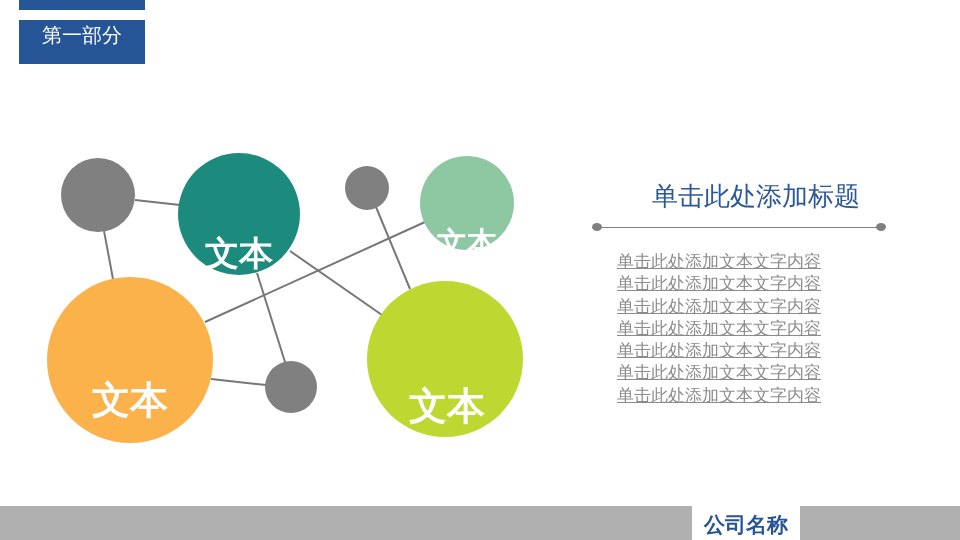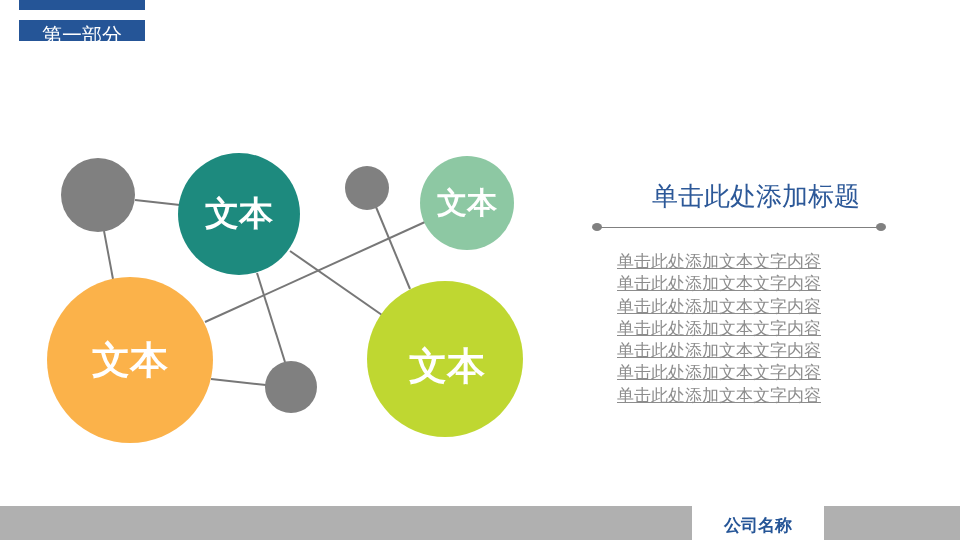--- a/index.html
+++ b/index.html
@@ -6,29 +6,30 @@
     body {
       width: 960px; height: 540px; position: relative; overflow: hidden;
       background: #ffffff;
       font-family: "DejaVu Sans", "Liberation Sans", sans-serif;
     }
     .top-bar {
       position: absolute; left: 19px; top: 0; width: 126px; height: 10px;
       background: #255597;
     }
     .section-label {
-      position: absolute; left: 19px; top: 20px; width: 126px; height: 21px;
+      position: absolute; left: 19px; top: 20px; width: 126px; height: 44px;
       background: #255597; color: #ffffff;
       font-size: 20px; line-height: 31px; text-align: center;
     }
     svg.network { position: absolute; left: 0; top: 0; }
     .circle-label {
       position: absolute; color: #ffffff; font-weight: bold;
       text-align: center; transform: translate(-50%, -50%);
       white-space: nowrap;
+      margin-top: 40px;
     }
     .heading {
       position: absolute; left: 617px; top: 179px;
       font-size: 26px; color: #2c5898; white-space: nowrap; margin-left: 35px;
     }
     .divider {
       position: absolute; left: 597px; top: 227px; width: 287px; height: 1px;
       background: #808080;
     }
     .divider-dot {
@@ -38,23 +39,23 @@
     .body-text {
       position: absolute; left: 617px; top: 250px;
       font-size: 17px; line-height: 22.3px; color: #8c8c8c; text-decoration: underline;
     }
     .body-line { white-space: nowrap; }
     .footer-bar {
       position: absolute; left: 0; top: 506px; width: 960px; height: 34px;
       background: #b0b0b0;
     }
     .footer-company {
-      position: absolute; left: 692px; top: 506px; width: 132px; height: 34px;
+      position: absolute; left: 692px; top: 506px; width: 108px; height: 34px;
       background: #ffffff; color: #255597;
-      font-size: 17px; font-weight: bold; line-height: 38px; text-align: center;
+      font-size: 21px; font-weight: bold; line-height: 38px; text-align: center;
     }
   </style>
 </head>
 <body>
 
 <div class="top-bar"></div>
 <div class="section-label">第一部分</div>
 
 <svg class="network" width="960" height="540">
   <g stroke="#777777" stroke-width="2">

